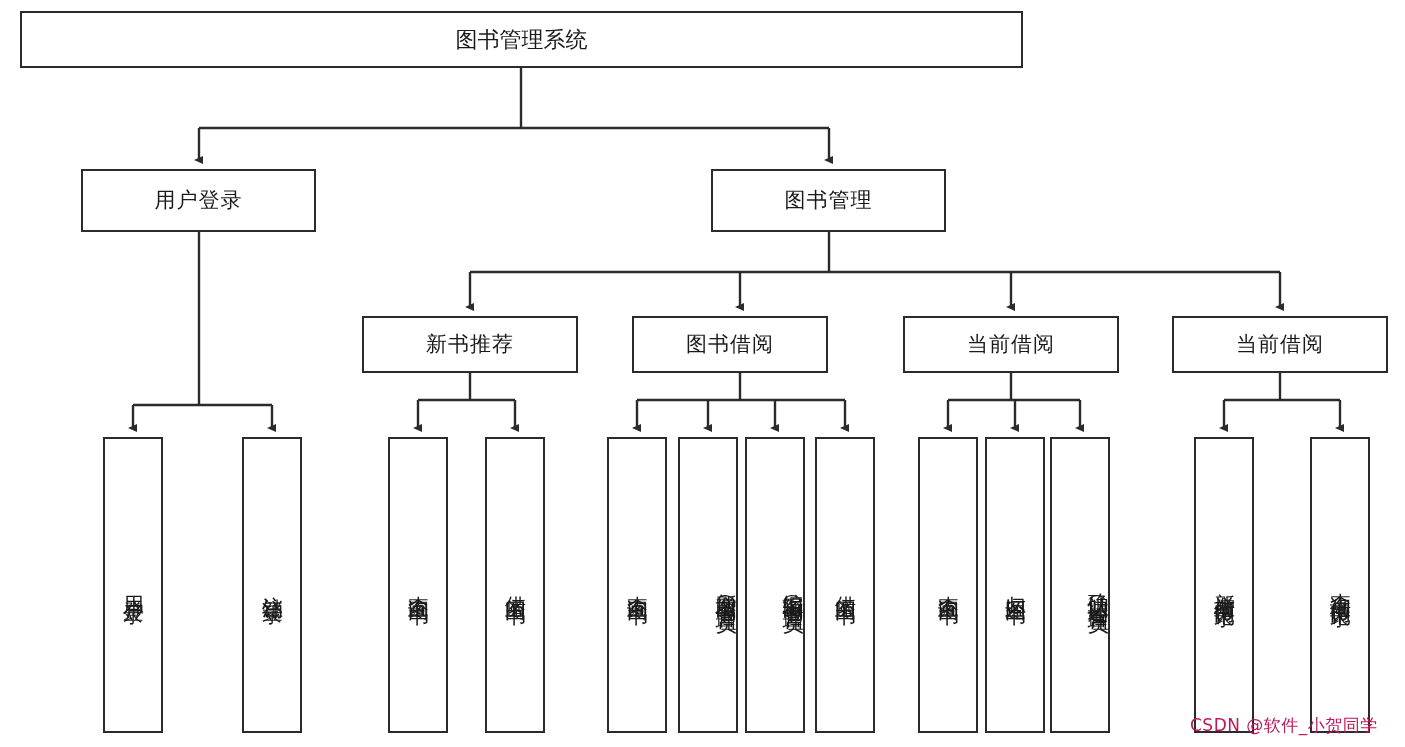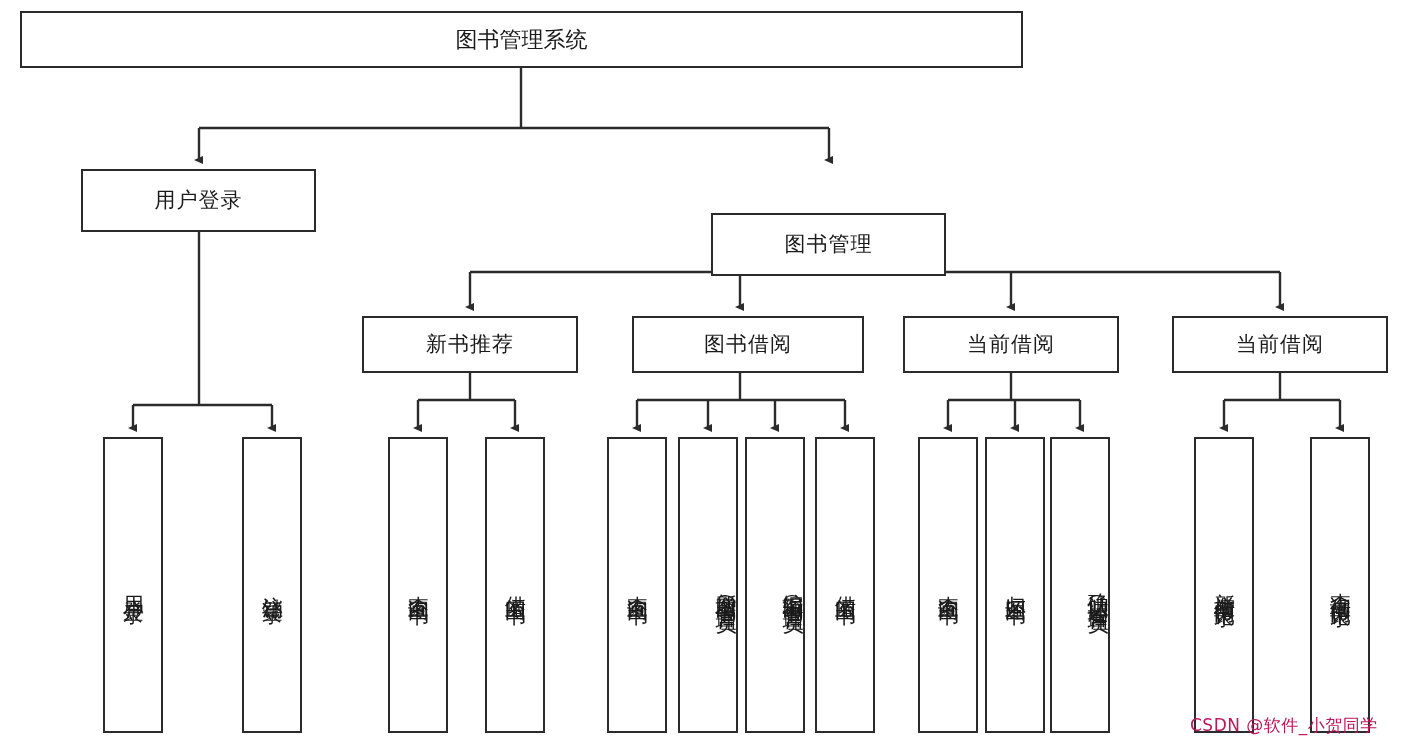--- a/index.html
+++ b/index.html
@@ -130,28 +130,28 @@
     </g>
   </svg>
 
   <div class="node node-root" style="left:20px; top:11px; width:1003px; height:57px;align-items:center;">
     <span>图书管理系统</span>
   </div>
 
   <div class="node node-h" style="left:81px; top:169px; width:235px; height:63px;">
     <span>用户登录</span>
   </div>
-  <div class="node node-h" style="left:711px; top:169px; width:235px; height:63px;margin-top:44px;">
+  <div class="node node-h" style="left:711px; top:169px; width:235px; height:63px;">
     <span>图书管理</span>
   </div>
 
   <div class="node node-h" style="left:362px; top:316px; width:216px; height:57px;">
     <span>新书推荐</span>
   </div>
-  <div class="node node-h" style="left:632px; top:316px; width:232px; height:57px;">
+  <div class="node node-h" style="left:632px; top:316px; width:196px; height:57px;">
     <span>图书借阅</span>
   </div>
   <div class="node node-h" style="left:903px; top:316px; width:216px; height:57px;text-align:right;">
     <span>当前借阅</span>
   </div>
   <div class="node node-h" style="left:1172px; top:316px; width:216px; height:57px;">
     <span>当前借阅</span>
   </div>
 
   <div class="node node-leaf leaf-mid" style="left:103px; top:437px; width:60px; height:296px;">

